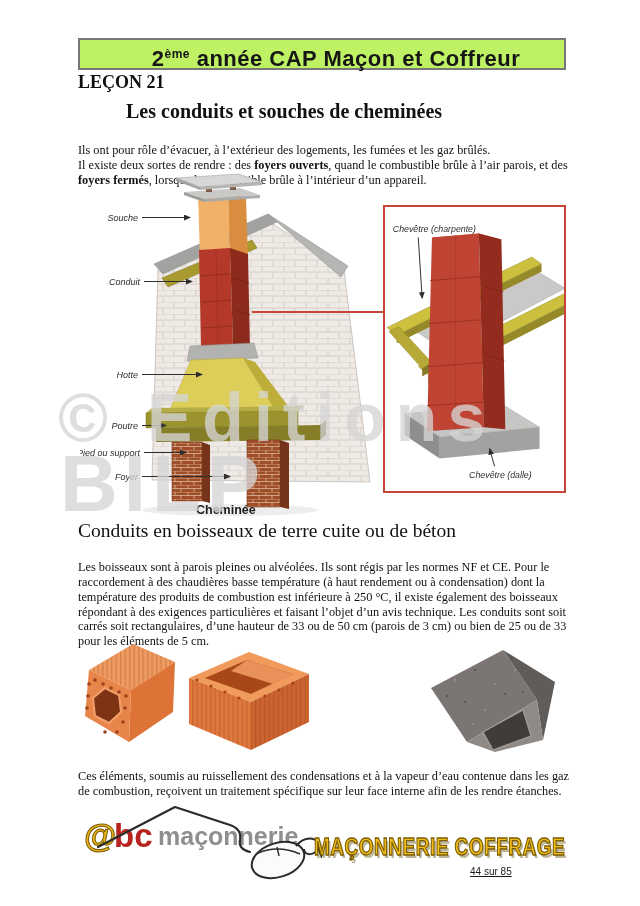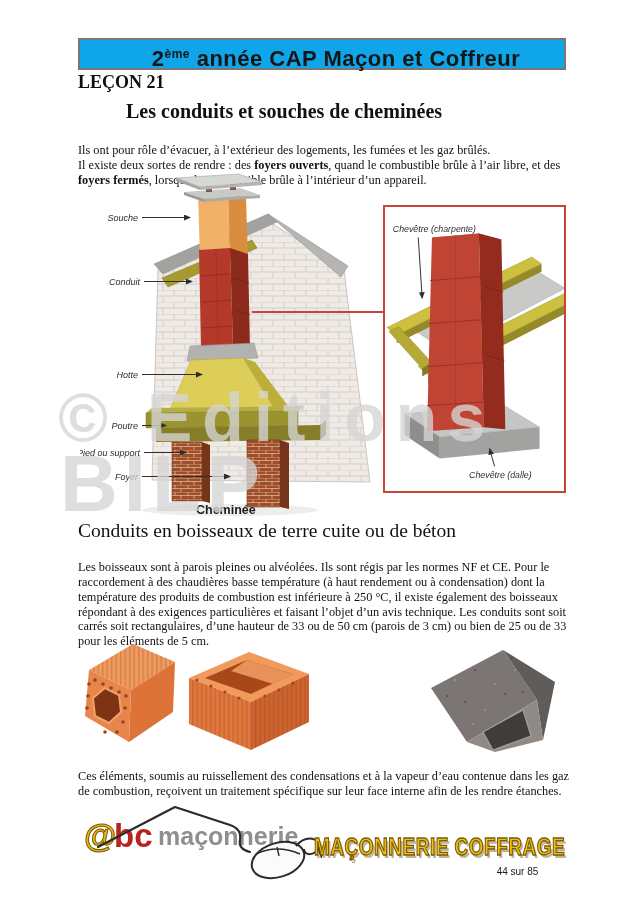--- a/index.html
+++ b/index.html
@@ -1,20 +1,20 @@
 <!DOCTYPE html>
 <html><head>
 <meta charset="utf-8">
 <style>
   html,body{margin:0;padding:0;background:#888;}
   .page{position:relative;width:640px;height:906px;background:#ffffff;overflow:hidden;
         font-family:"Liberation Serif",serif;color:#111;}
   .abs{position:absolute;}
 
-  .banner{left:78px;top:38px;width:488px;height:32px;background:#0ea5e9;
+  .banner{left:78px;top:38px;width:488px;height:32px;background:#bef264;
           border:2px solid #777;box-sizing:border-box;text-align:center;
           font-family:"Liberation Sans",sans-serif;font-weight:bold;font-size:22px;
           line-height:28px;color:#161616;letter-spacing:.5px;padding-left:28px;}
   .banner sup{font-size:12px;vertical-align:8px;}
 
   .kicker{left:78px;top:72px;font-weight:bold;font-size:18px;}
   .title{left:78px;top:100px;font-weight:bold;font-size:20px;margin-left:48px;}
   .bodytext{width:492px;font-size:12.3px;line-height:14.8px;text-align:left;}
   .intro{left:78px;top:131px;}
   .sectionhead{left:78px;top:520px;font-size:19.5px;}
@@ -33,37 +33,37 @@
 
   .wm{font-family:"Liberation Sans",sans-serif;font-weight:bold;color:rgba(213,213,213,0.78);
       z-index:30;white-space:nowrap;pointer-events:none;}
   .wm1{left:58px;top:378px;font-size:68px;letter-spacing:10px;}
   .wm2{left:60px;top:438px;font-size:80px;letter-spacing:6px;}
 
   .goldbanner{left:314px;top:833px;width:260px;font-family:"Liberation Sans",sans-serif;
       font-weight:bold;font-size:19px;color:#f2bd1b;letter-spacing:.5px;
       -webkit-text-stroke:1px #7a5c00;text-shadow:2px 2px 0 rgba(90,70,0,.4);
       transform:scaleY(1.3);transform-origin:left top;white-space:nowrap;}
-  .pagenum{left:470px;top:866px;width:95px;text-align:center;
-      font-family:"Liberation Sans",sans-serif;font-size:10px;color:#1a1a1a;}
+  .pagenum{left:470px;top:866px;width:95px;text-align:left;
+      font-family:"Liberation Sans",sans-serif;font-size:10px;color:#1a1a1a;text-decoration:underline;}
 
   svg text.lbl{font-family:"Liberation Sans",sans-serif;font-style:italic;
       font-size:9px;fill:#2e2e2e;}
 </style>
 </head>
 <body>
 
 <div class="page">
 
   <div class="abs banner"><span>2</span><sup>ème</sup><span> année CAP Maçon et Coffreur</span></div>
 
   <div class="abs kicker">LEÇON 21</div>
   <div class="abs title">Les conduits et souches de cheminées</div>
 
-  <p class="abs bodytext intro"><span>Ils ont pour rôle d’évacuer, à l’extérieur des logements, les fumées et les gaz brûlés.</span><br><span>Il existe deux sortes de rendre : des </span><b>foyers ouverts</b><span>, quand le combustible brûle à l’air libre, et des </span><b>foyers fermés</b><span>, lorsque le combustible brûle à l’intérieur d’un appareil.</span></p>
+  <p class="abs bodytext intro"><span>Ils ont pour rôle d’évacuer, à l’extérieur des logements, les fumées et les gaz brûlés.</span><br><span>Il existe deux sortes de rendre : des </span><b>foyers ouverts</b><span>, quand le combustible brûle à l’air parois, et des </span><b>foyers fermés</b><span>, lorsque le combustible brûle à l’intérieur d’un appareil.</span></p>
 
   <svg class="abs" style="left:80px;top:170px;" width="295" height="350" viewBox="0 0 295 350">
     <defs>
       <pattern id="bricks" width="22" height="12" patternUnits="userSpaceOnUse">
         <rect width="22" height="12" fill="#efeae6"></rect>
         <path d="M0,0 H22 M0,6 H22 M6,0 V6 M17,6 V12" stroke="#d6cec7" stroke-width="1" fill="none"></path>
       </pattern>
       <pattern id="bricksSmall" width="13" height="7" patternUnits="userSpaceOnUse">
         <rect width="13" height="7" fill="#a04d2a"></rect>
         <path d="M0,0 H13 M0,3.5 H13 M4,0 V3.5 M10,3.5 V7" stroke="#d9b897" stroke-width="0.8" fill="none"></path>

